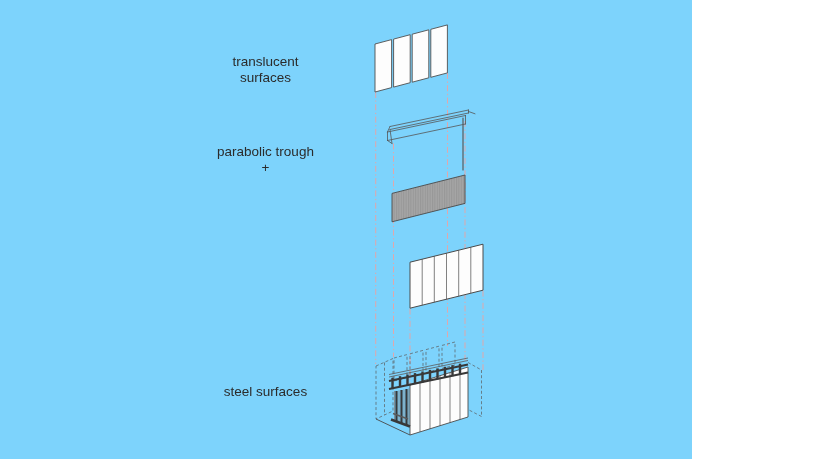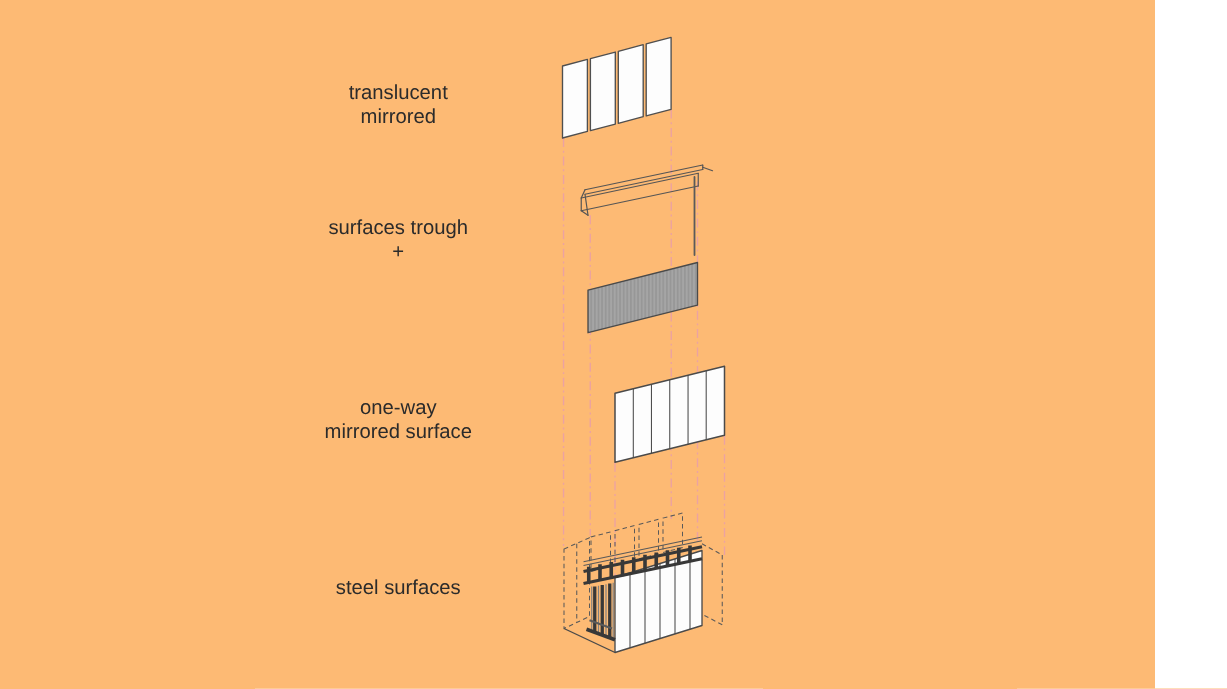--- a/index.html
+++ b/index.html
@@ -1,19 +1,19 @@
 <!DOCTYPE html>
 <html><head>
 <meta charset="utf-8">
 <style>
   html,body{margin:0;padding:0;}
   .canvas{
     position:relative;
-    width:770px;height:459px;
-    background:#fdba74;
+    width:692px;height:459px;
+    background:#7dd3fc;
     overflow:hidden;
     font-family:"Liberation Sans", sans-serif;
   }
   .label{
     position:absolute;
     left:178px;width:175px;
     text-align:center;
     color:#2b2b2b;
     font-size:13.5px;
     line-height:16px;
@@ -21,29 +21,25 @@
   .label span{display:block;}
   #diagram-svg{position:absolute;left:0;top:0;}
 </style>
 </head>
 <body>
 
 <div class="canvas">
 
   <div class="label" style="top:54px">
     <span>translucent</span>
-    <span>mirrored</span>
+    <span>surfaces</span>
   </div>
   <div class="label" style="top:144px">
-    <span>surfaces trough</span>
+    <span>parabolic trough</span>
     <span>+</span>
-  </div>
-  <div class="label" style="top:264px">
-    <span>one-way</span>
-    <span>mirrored surface</span>
   </div>
   <div class="label" style="top:384px">
     <span>steel surfaces</span>
   </div>
 
   <svg id="diagram-svg" width="818" height="459" viewBox="0 0 818 459">
 
     <defs>
       <pattern id="netPattern" width="2.4" height="6" patternUnits="userSpaceOnUse">
         <rect width="2.4" height="6" fill="#a5a5a5"></rect>

